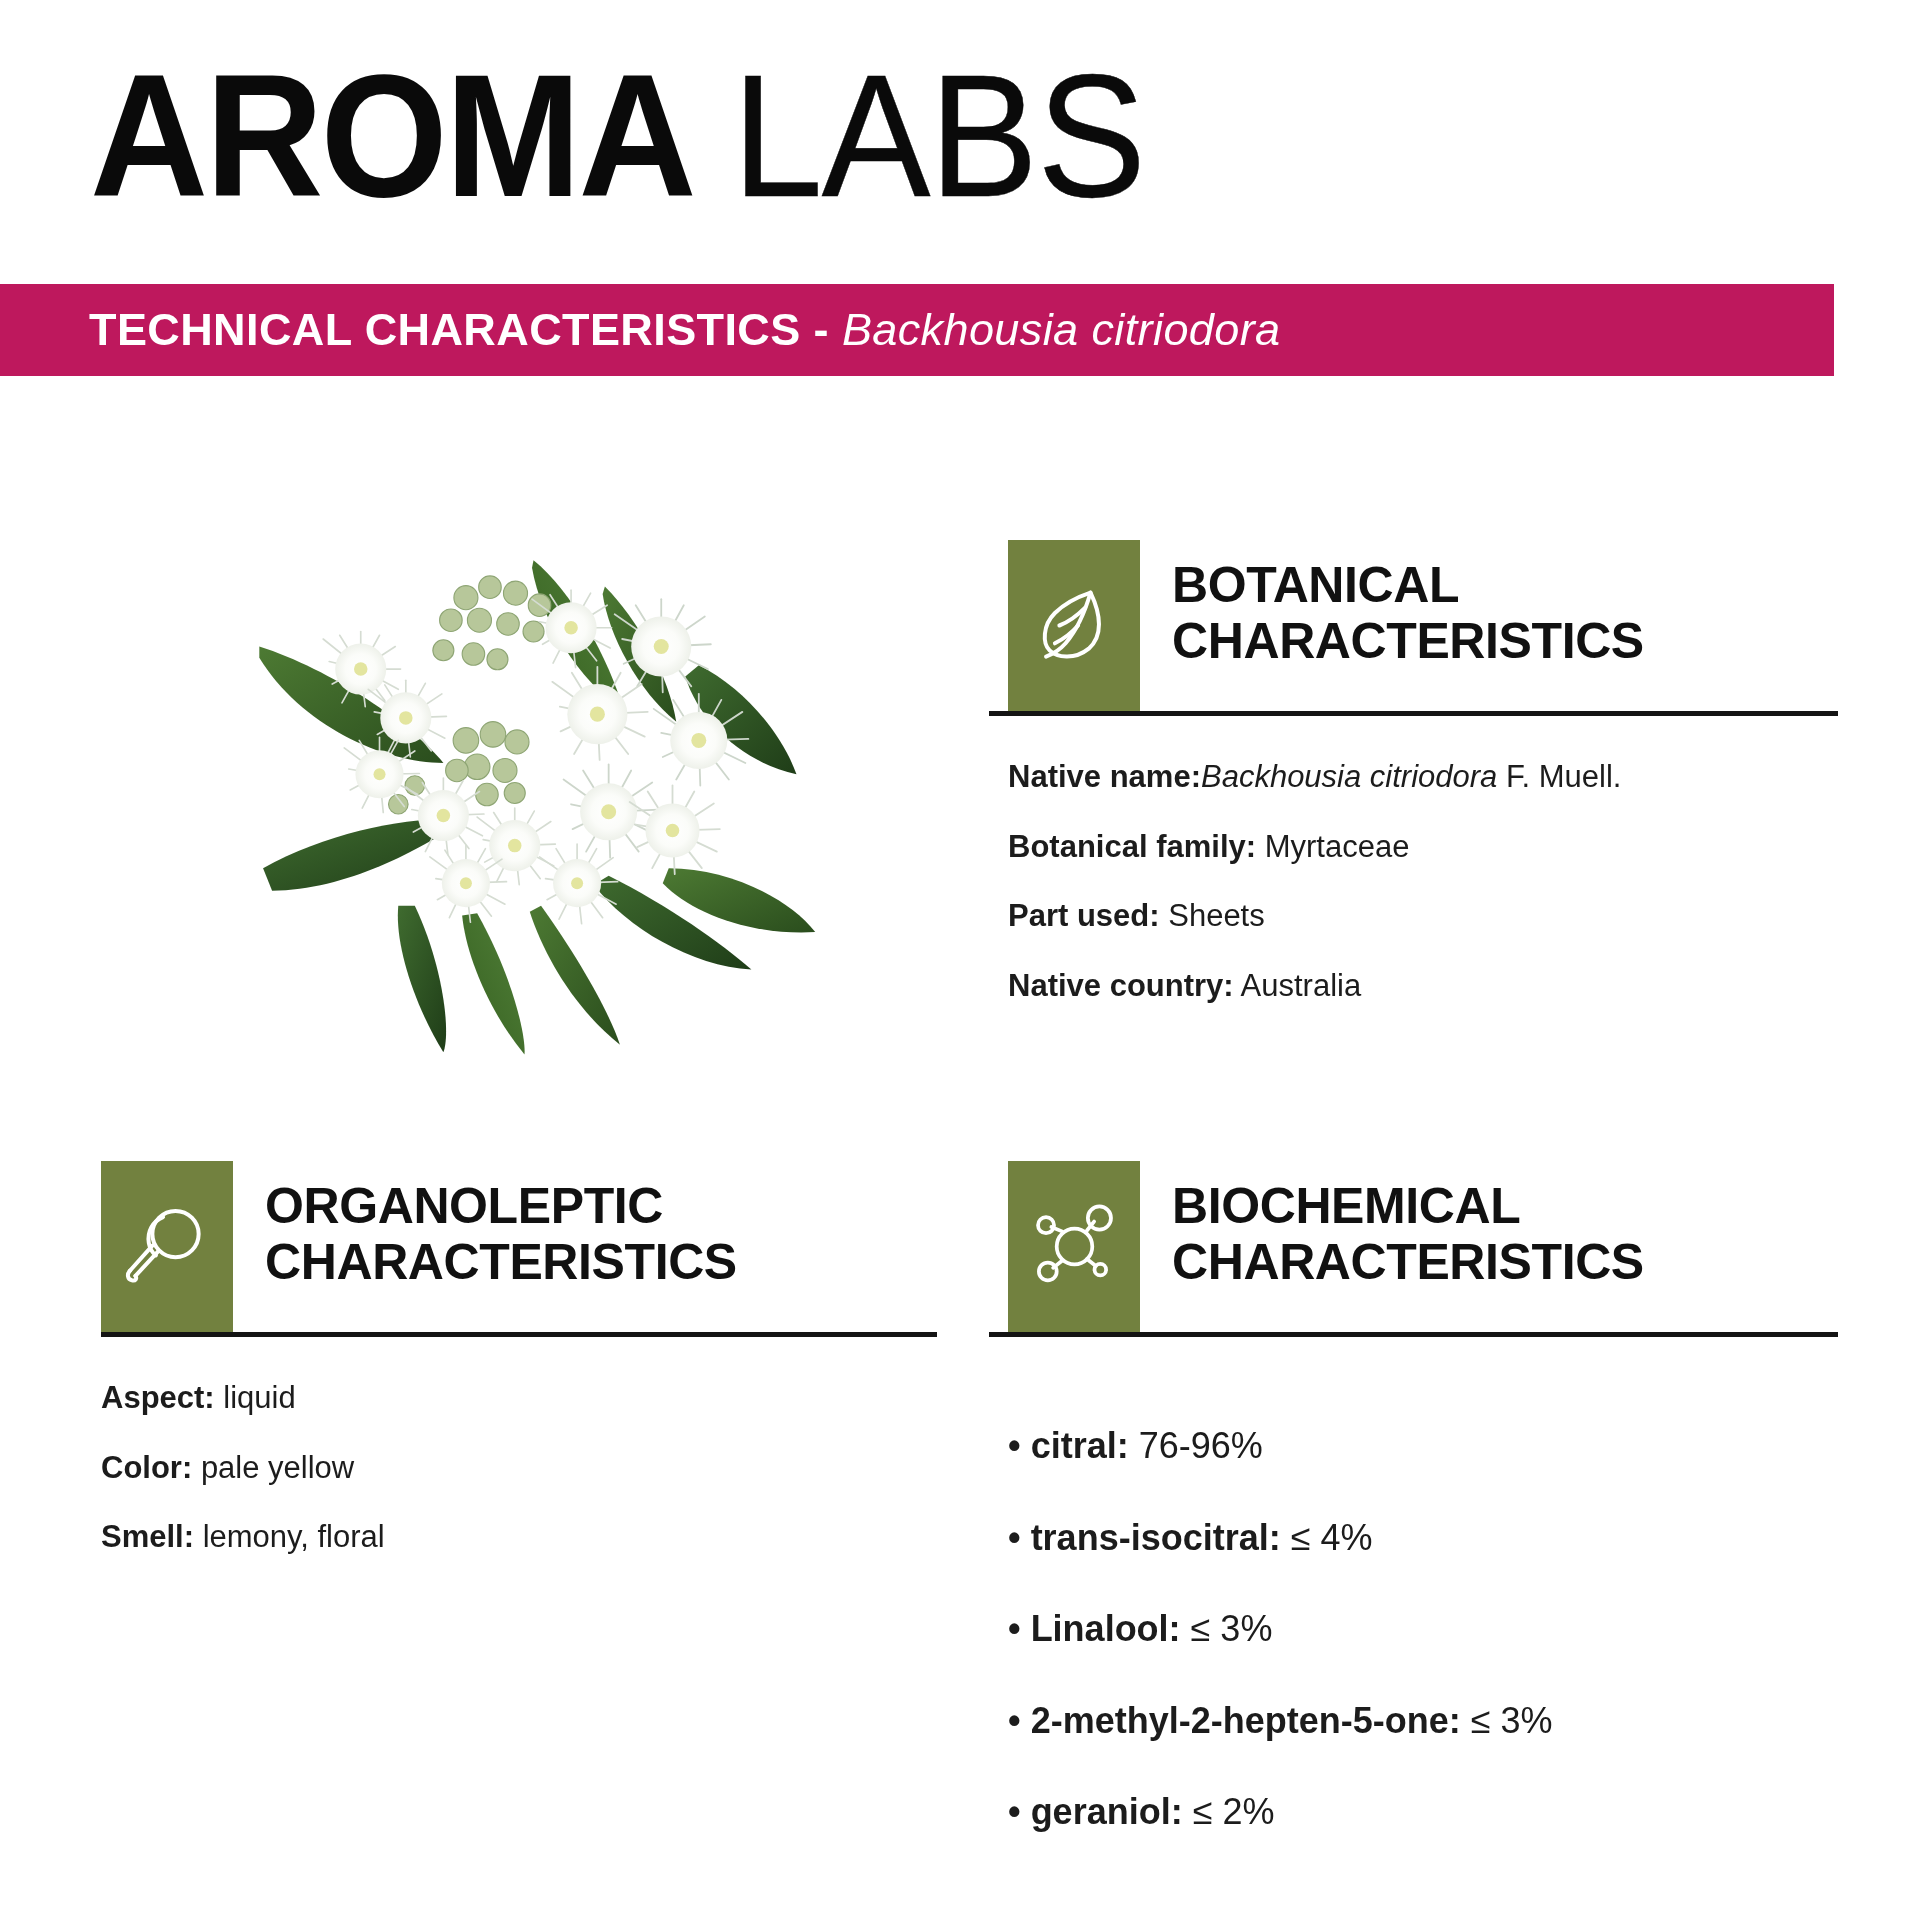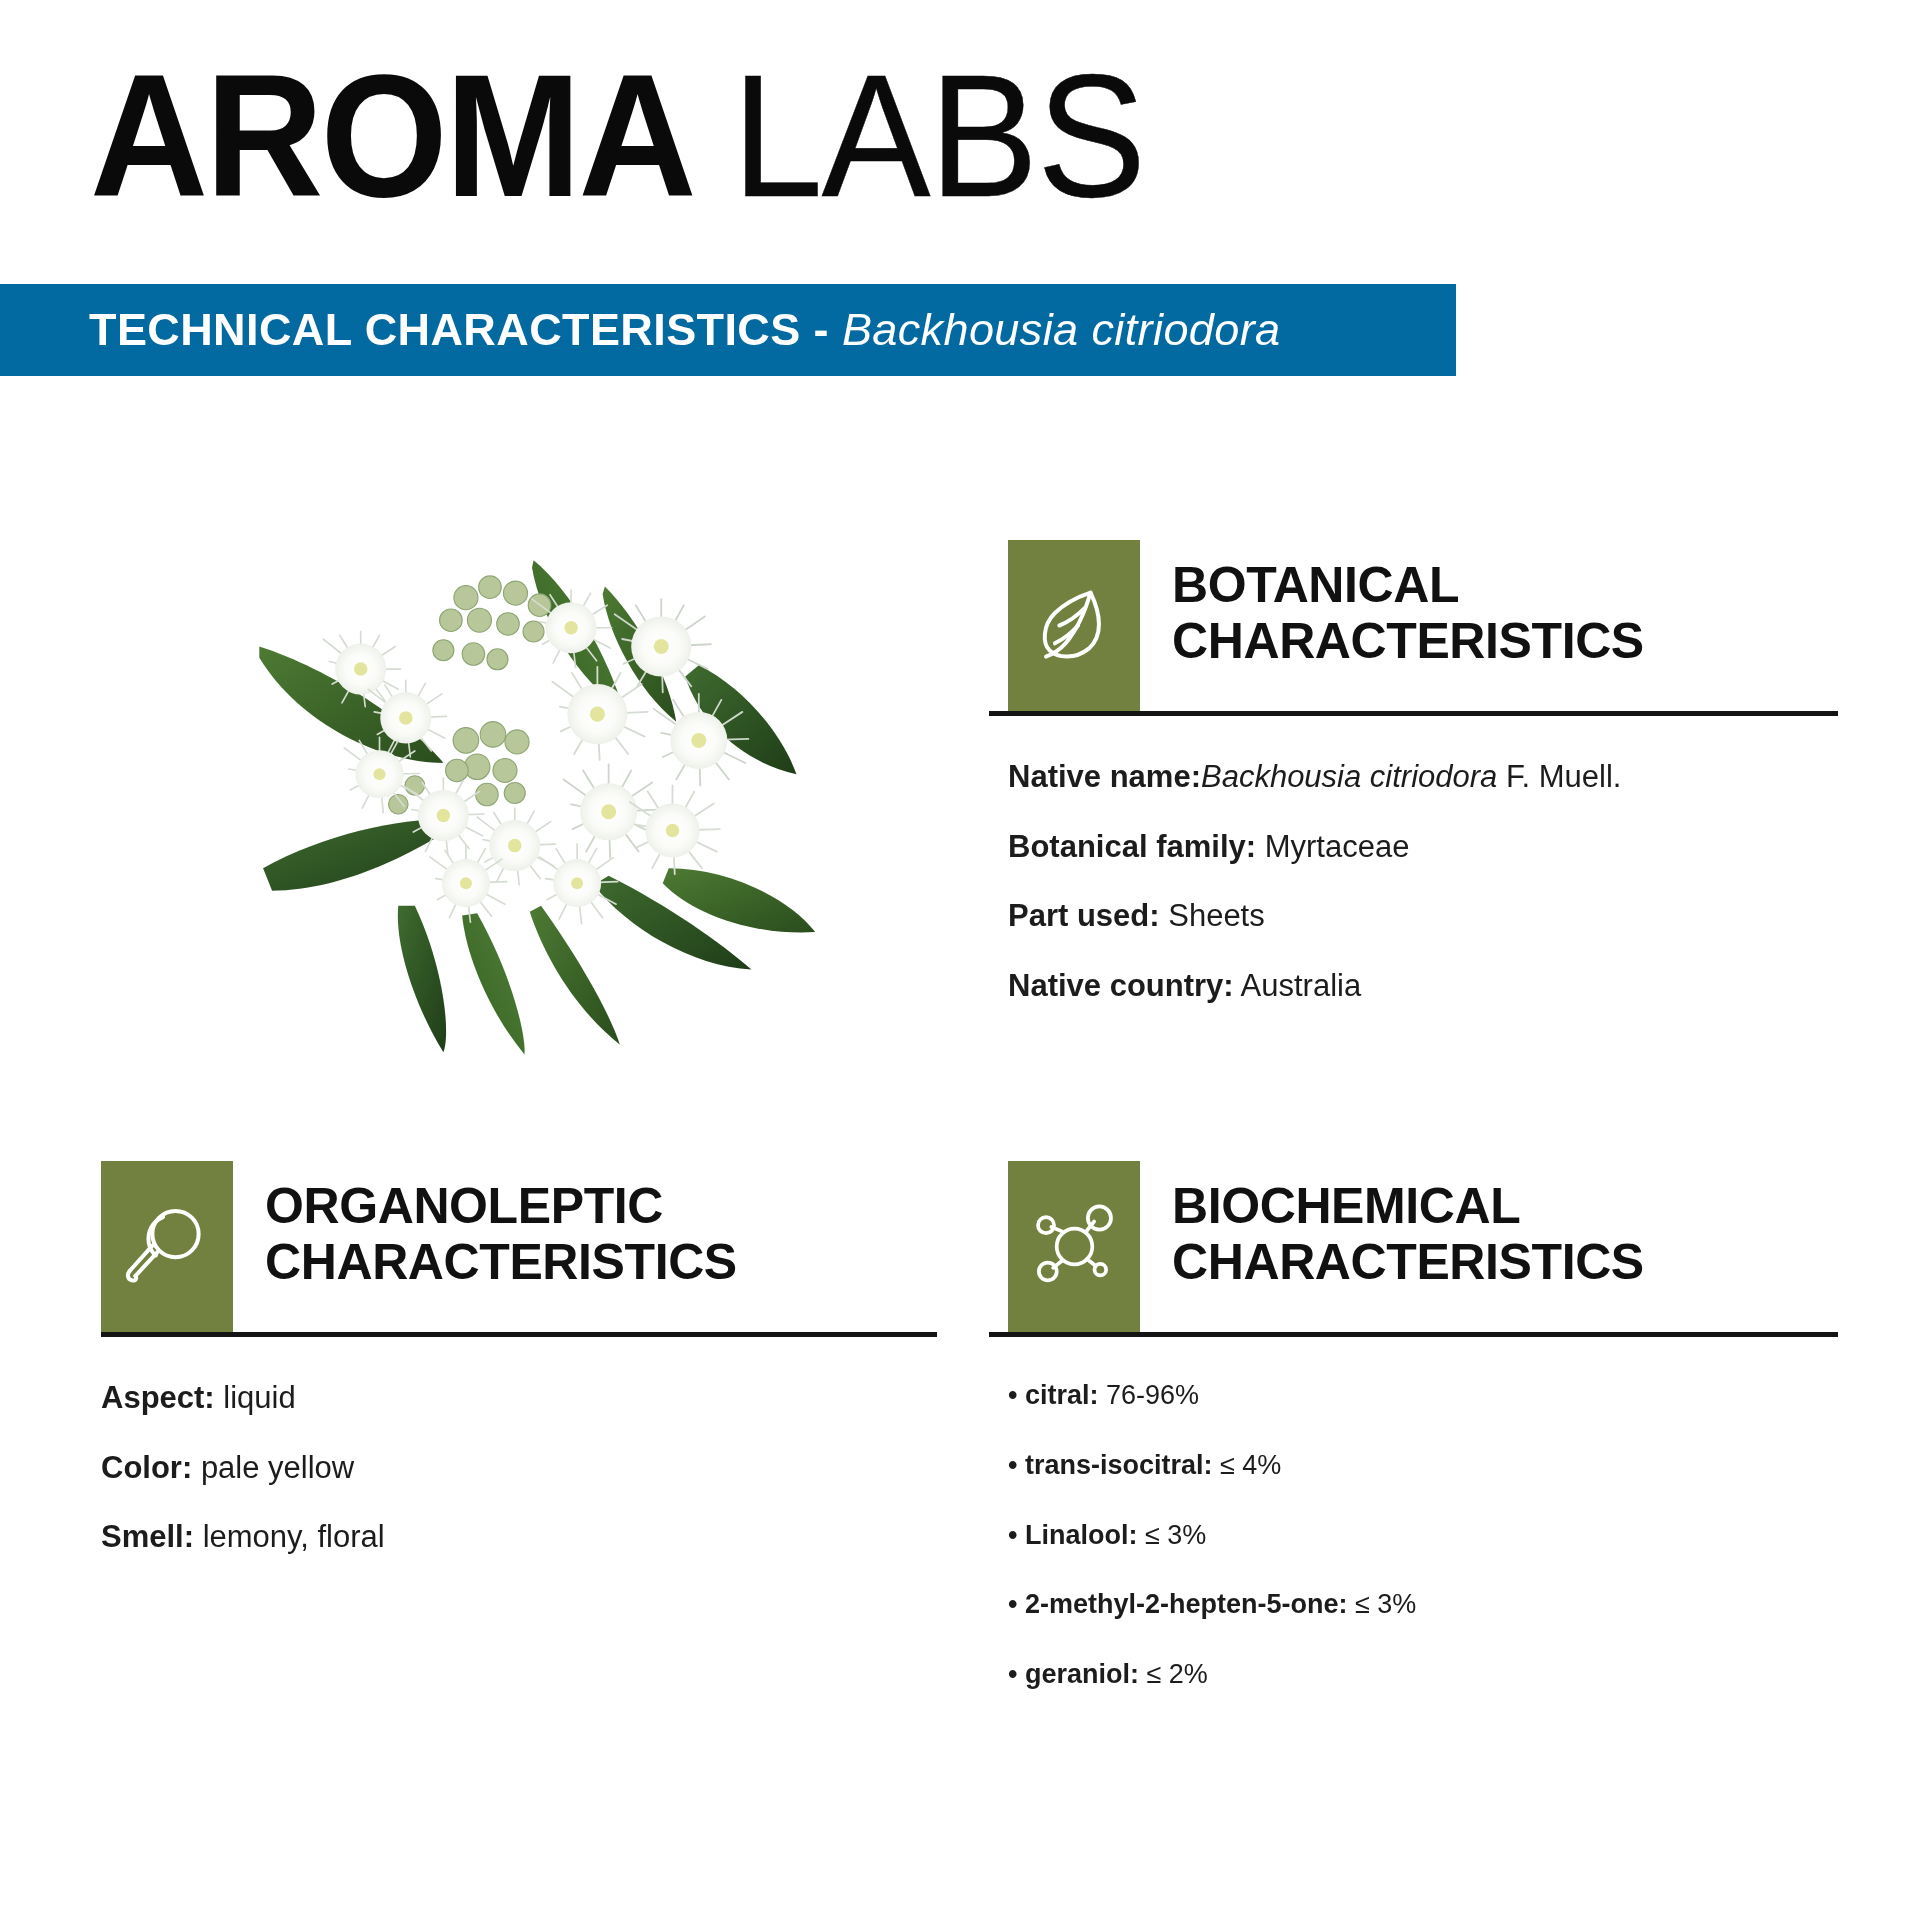--- a/index.html
+++ b/index.html
@@ -45,23 +45,23 @@
     transform: scaleX(0.94);
     transform-origin: left center;
     -webkit-text-stroke: 0.4px #0a0a0a;
   }
 
   
   .banner {
     position: absolute;
     left: 0;
     top: 284px;
-    width: 1456px;
+    width: 1834px;
     height: 92px;
-    background: #0369a1;
+    background: #be185d;
     display: flex;
     align-items: center;
   }
   .banner-text {
     padding-left: 89px;
     color: #ffffff;
     font-size: 45px;
     letter-spacing: 0.4px;
     white-space: nowrap;
   }
@@ -131,25 +131,26 @@
     color: #1c1c1c;
     margin-bottom: 28.6px;
     white-space: nowrap;
   }
   .kv-row:last-child { margin-bottom: 0; }
   .kv-row .k { font-weight: 700; }
   .kv-row .v { font-weight: 400; }
   .kv-row .v-ital { font-weight: 400; font-style: italic; }
 
   .bullet-row {
-    font-size: 27px;
+    font-size: 36px;
     line-height: 1.32;
     color: #1c1c1c;
     margin-bottom: 34px;
     white-space: nowrap;
+    margin-top: 44px;
   }
   .bullet-row:last-child { margin-bottom: 0; }
   .bullet-row .dot { font-weight: 700; }
   .bullet-row .k { font-weight: 700; }
   .bullet-row .v { font-weight: 400; }
 
   
   #sec-botanical   { left: 1008px; top: 540px;  width: 849px; }
   #sec-botanical .sec-rule { width: 849px; margin-left: -19.5px; }
   #sec-botanical .sec-head { width: 849px; }

